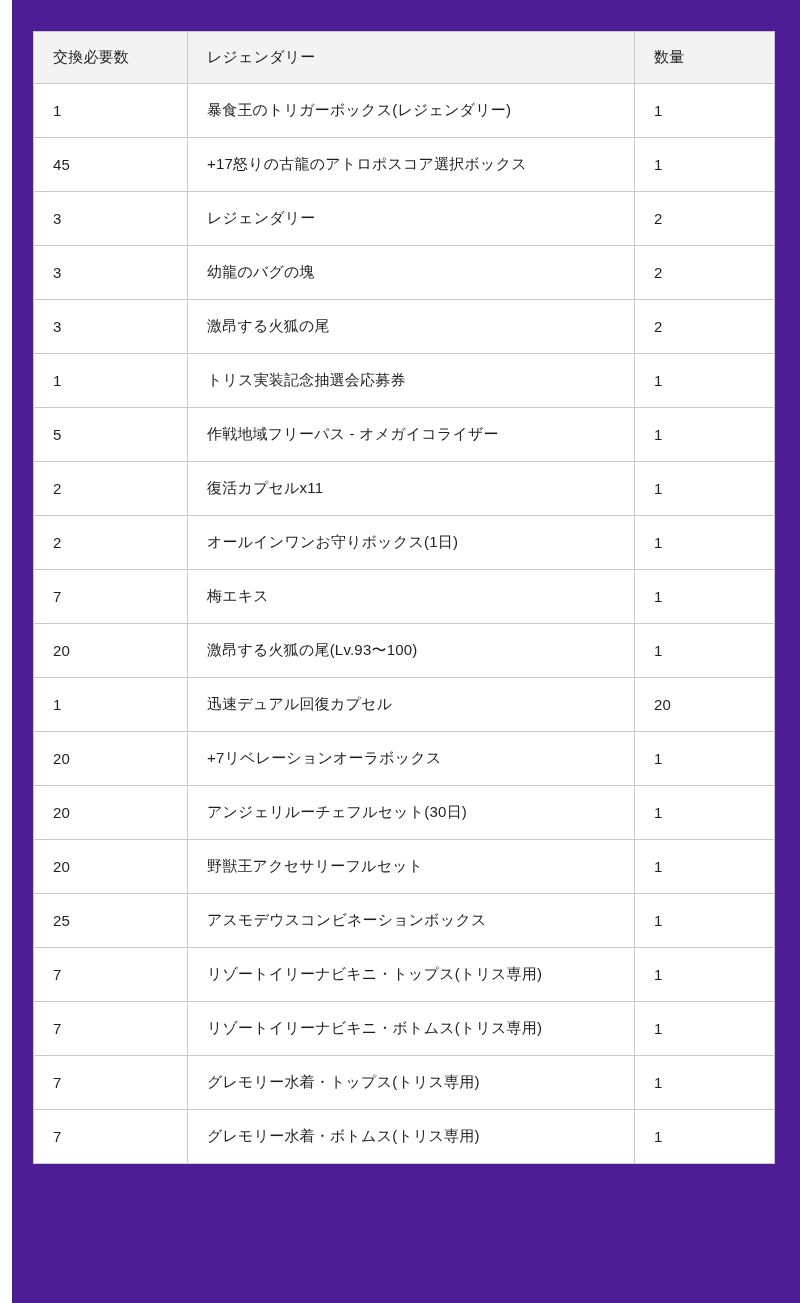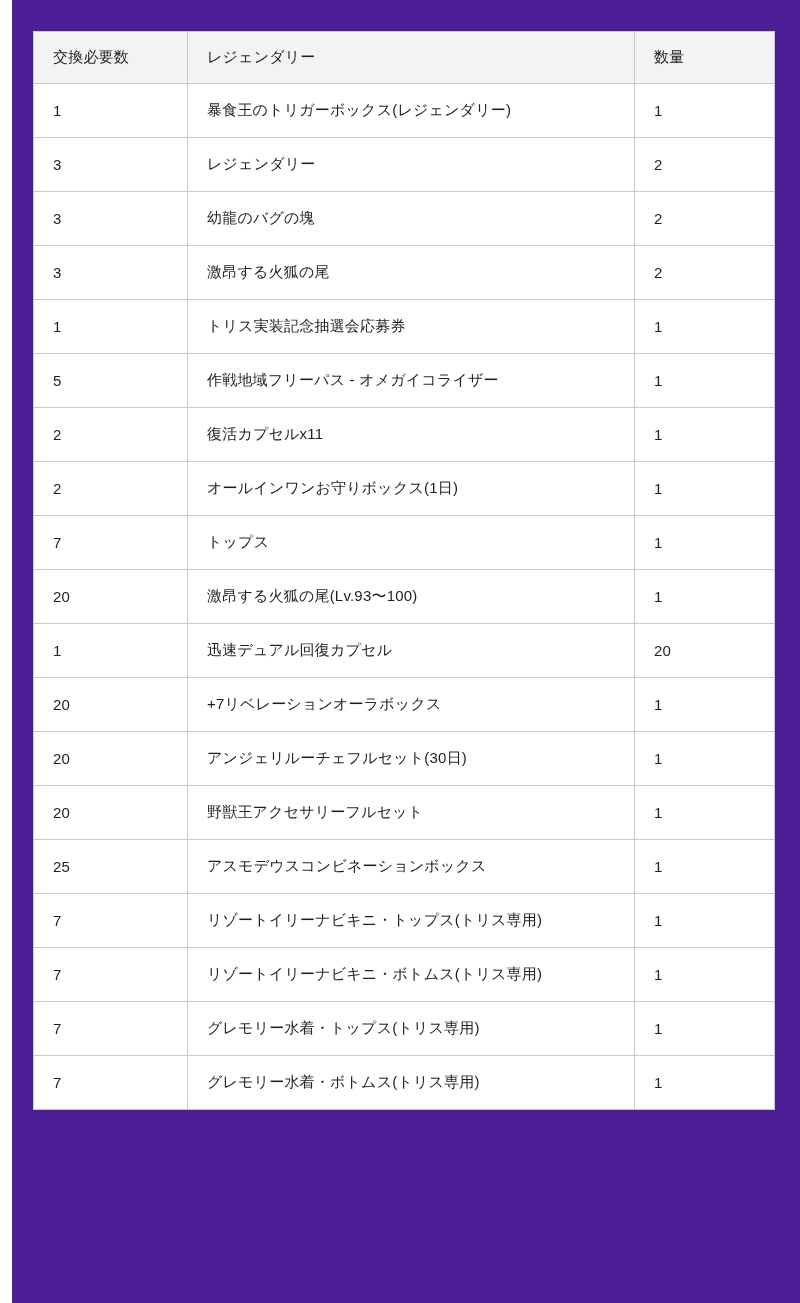--- a/index.html
+++ b/index.html
@@ -68,20 +68,25 @@
         <th>数量</th>
       </tr>
     </thead>
     <tbody id="table-body">
         <tr>
           <td>1</td>
           <td>暴食王のトリガーボックス(レジェンダリー)</td>
           <td>1</td>
         </tr>
         <tr>
+          <td>45</td>
+          <td>+17怒りの古龍のアトロポスコア選択ボックス</td>
+          <td>1</td>
+        </tr>
+        <tr>
           <td>3</td>
           <td>レジェンダリー</td>
           <td>2</td>
         </tr>
         <tr>
           <td>3</td>
           <td>幼龍のバグの塊</td>
           <td>2</td>
         </tr>
         <tr>
@@ -104,21 +109,21 @@
           <td>復活カプセルx11</td>
           <td>1</td>
         </tr>
         <tr>
           <td>2</td>
           <td>オールインワンお守りボックス(1日)</td>
           <td>1</td>
         </tr>
         <tr>
           <td>7</td>
-          <td>トップス</td>
+          <td>梅エキス</td>
           <td>1</td>
         </tr>
         <tr>
           <td>20</td>
           <td>激昂する火狐の尾(Lv.93〜100)</td>
           <td>1</td>
         </tr>
         <tr>
           <td>1</td>
           <td>迅速デュアル回復カプセル</td>

